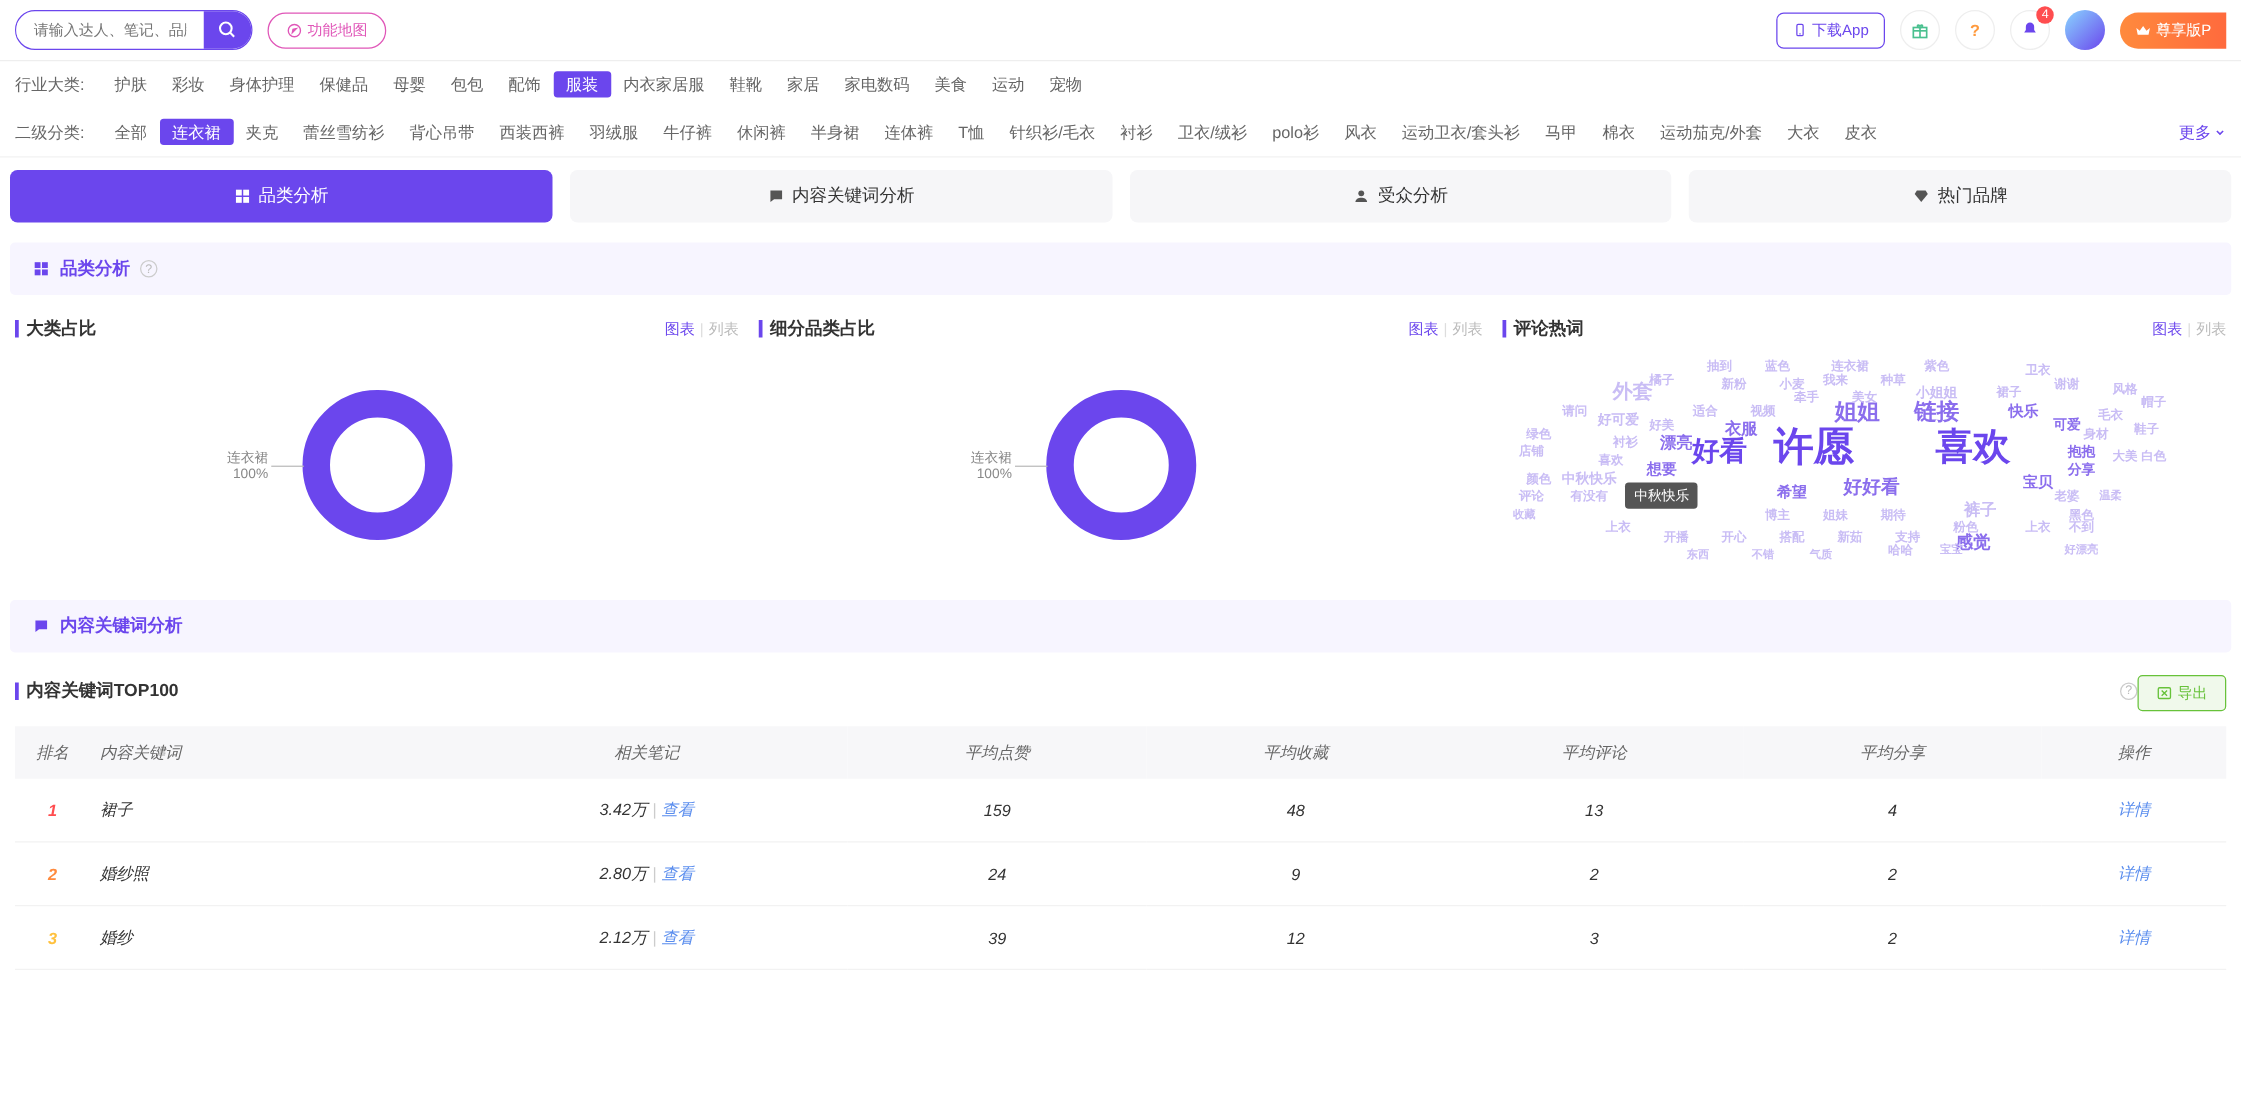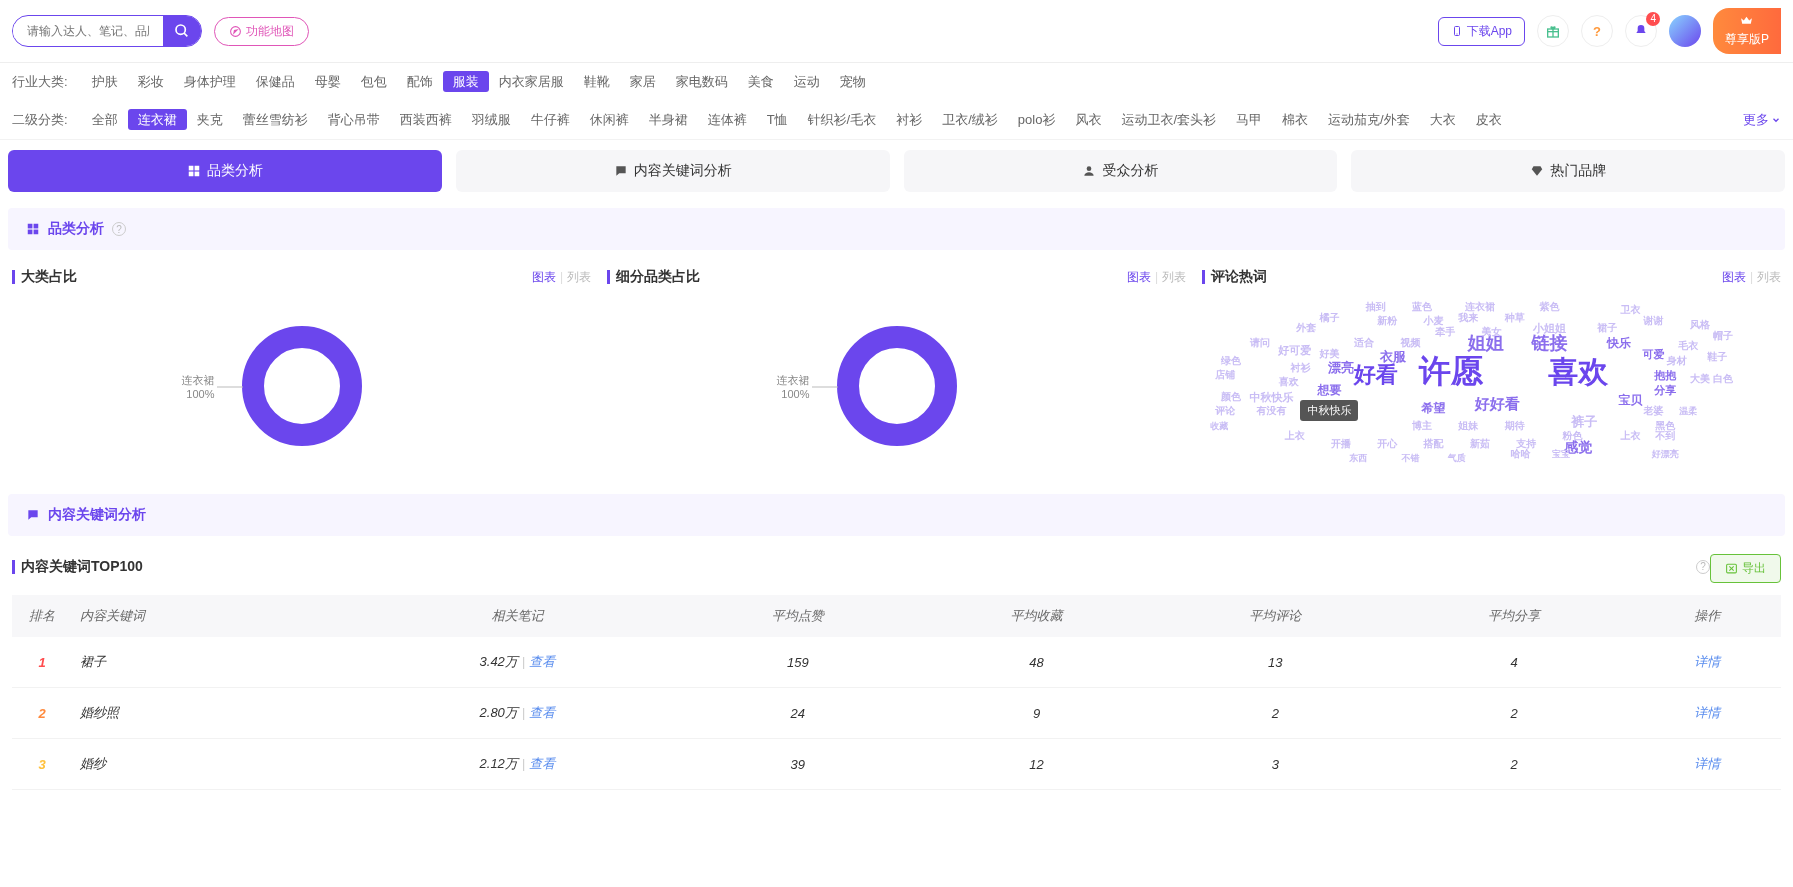--- a/index.html
+++ b/index.html
@@ -9,21 +9,21 @@
 .topbar { display: flex; align-items: center; padding: 8px 12px; border-bottom: 1px solid #eee; gap: 12px; }
 .search-wrap { display: flex; align-items: center; border: 1px solid #6b46ed; border-radius: 20px; overflow: hidden; height: 32px; }
 .search-input { border: none; outline: none; padding: 0 14px; width: 150px; font-size: 12px; color: #888; }
 .search-btn { background: #6b46ed; border: none; width: 38px; height: 32px; display: flex; align-items: center; justify-content: center; cursor: pointer; }
 .pill-btn { border: 1px solid #e056b8; color: #e056b8; background: #fff; border-radius: 20px; padding: 5px 14px; font-size: 12px; display: flex; align-items: center; gap: 4px; cursor: pointer; }
 .spacer { flex: 1; }
 .download-btn { border: 1px solid #6b46ed; color: #6b46ed; background: #fff; border-radius: 6px; padding: 5px 12px; font-size: 12px; cursor: pointer; display:flex; align-items:center; gap:4px;}
 .icon-btn { width: 32px; height: 32px; border-radius: 50%; border: 1px solid #eee; display: flex; align-items: center; justify-content: center; cursor: pointer; position: relative; }
 .badge { position: absolute; top: -4px; right: -4px; background: #ff4d4f; color: #fff; font-size: 10px; border-radius: 8px; padding: 0 4px; line-height: 14px; }
 .avatar { width: 32px; height: 32px; border-radius: 50%; background: linear-gradient(135deg,#89d5ff,#6b46ed); }
-.vip-btn { background: linear-gradient(90deg,#ff8a3d,#ff6a3d); color: #fff; border: none; border-radius: 16px 0 0 16px; padding: 6px 12px; font-size: 12px; display:flex; align-items:center; gap:4px;flex-direction:column;}
+.vip-btn { background: linear-gradient(90deg,#ff8a3d,#ff6a3d); color: #fff; border: none; border-radius: 16px 0 0 16px; padding: 6px 12px; font-size: 12px; display:flex; align-items:center; gap:4px;}
 
 
 .cat-row { display: flex; align-items: center; padding: 10px 12px; gap: 8px; font-size: 13px; flex-wrap: wrap; }
 .cat-label { color: #666; margin-right: 6px; }
 .cat-item { color: #666; padding: 3px 10px; cursor: pointer; border-radius: 3px; }
 .cat-item.active { background: #6b46ed; color: #fff; }
 .more-link { margin-left: auto; color: #6b46ed; cursor: pointer; display:flex; align-items:center; gap:2px;}
 
 
 .tab-row { display: flex; gap: 14px; padding: 10px 8px 16px; }
@@ -266,21 +266,21 @@
         <span class="" style="left: 82%; top: 36%; font-size: 10px; transform: translate(-50%, -50%);">身材</span>
         <span class="" style="left: 89%; top: 34%; font-size: 10px; transform: translate(-50%, -50%);">鞋子</span>
         <span class="" style="left: 84%; top: 28%; font-size: 10px; transform: translate(-50%, -50%);">毛衣</span>
         <span class="" style="left: 90%; top: 22%; font-size: 10px; transform: translate(-50%, -50%);">帽子</span>
         <span class="" style="left: 74%; top: 8%; font-size: 10px; transform: translate(-50%, -50%);">卫衣</span>
         <span class="" style="left: 60%; top: 6%; font-size: 10px; transform: translate(-50%, -50%);">紫色</span>
         <span class="" style="left: 48%; top: 6%; font-size: 10px; transform: translate(-50%, -50%);">连衣裙</span>
         <span class="" style="left: 38%; top: 6%; font-size: 10px; transform: translate(-50%, -50%);">蓝色</span>
         <span class="" style="left: 30%; top: 6%; font-size: 10px; transform: translate(-50%, -50%);">抽到</span>
         <span class="" style="left: 22%; top: 12%; font-size: 10px; transform: translate(-50%, -50%);">橘子</span>
-        <span class="" style="left: 18%; top: 18%; font-size: 10px; transform: translate(-50%, -50%);">外套</span>
+        <span class="" style="left: 18%; top: 18%; font-size: 16px; transform: translate(-50%, -50%);">外套</span>
         <span class="" style="left: 5%; top: 36%; font-size: 10px; transform: translate(-50%, -50%);">绿色</span>
         <span class="" style="left: 4%; top: 44%; font-size: 10px; transform: translate(-50%, -50%);">店铺</span>
         <span class="" style="left: 4%; top: 64%; font-size: 10px; transform: translate(-50%, -50%);">评论</span>
         <span class="" style="left: 3%; top: 72%; font-size: 9px; transform: translate(-50%, -50%);">收藏</span>
         <span class="" style="left: 38%; top: 72%; font-size: 10px; transform: translate(-50%, -50%);">博主</span>
         <span class="" style="left: 46%; top: 72%; font-size: 10px; transform: translate(-50%, -50%);">姐妹</span>
         <span class="" style="left: 54%; top: 72%; font-size: 10px; transform: translate(-50%, -50%);">期待</span>
         <span class="" style="left: 78%; top: 64%; font-size: 10px; transform: translate(-50%, -50%);">老婆</span>
         <span class="" style="left: 84%; top: 64%; font-size: 9px; transform: translate(-50%, -50%);">温柔</span>
         <span class="" style="left: 80%; top: 72%; font-size: 10px; transform: translate(-50%, -50%);">黑色</span>

